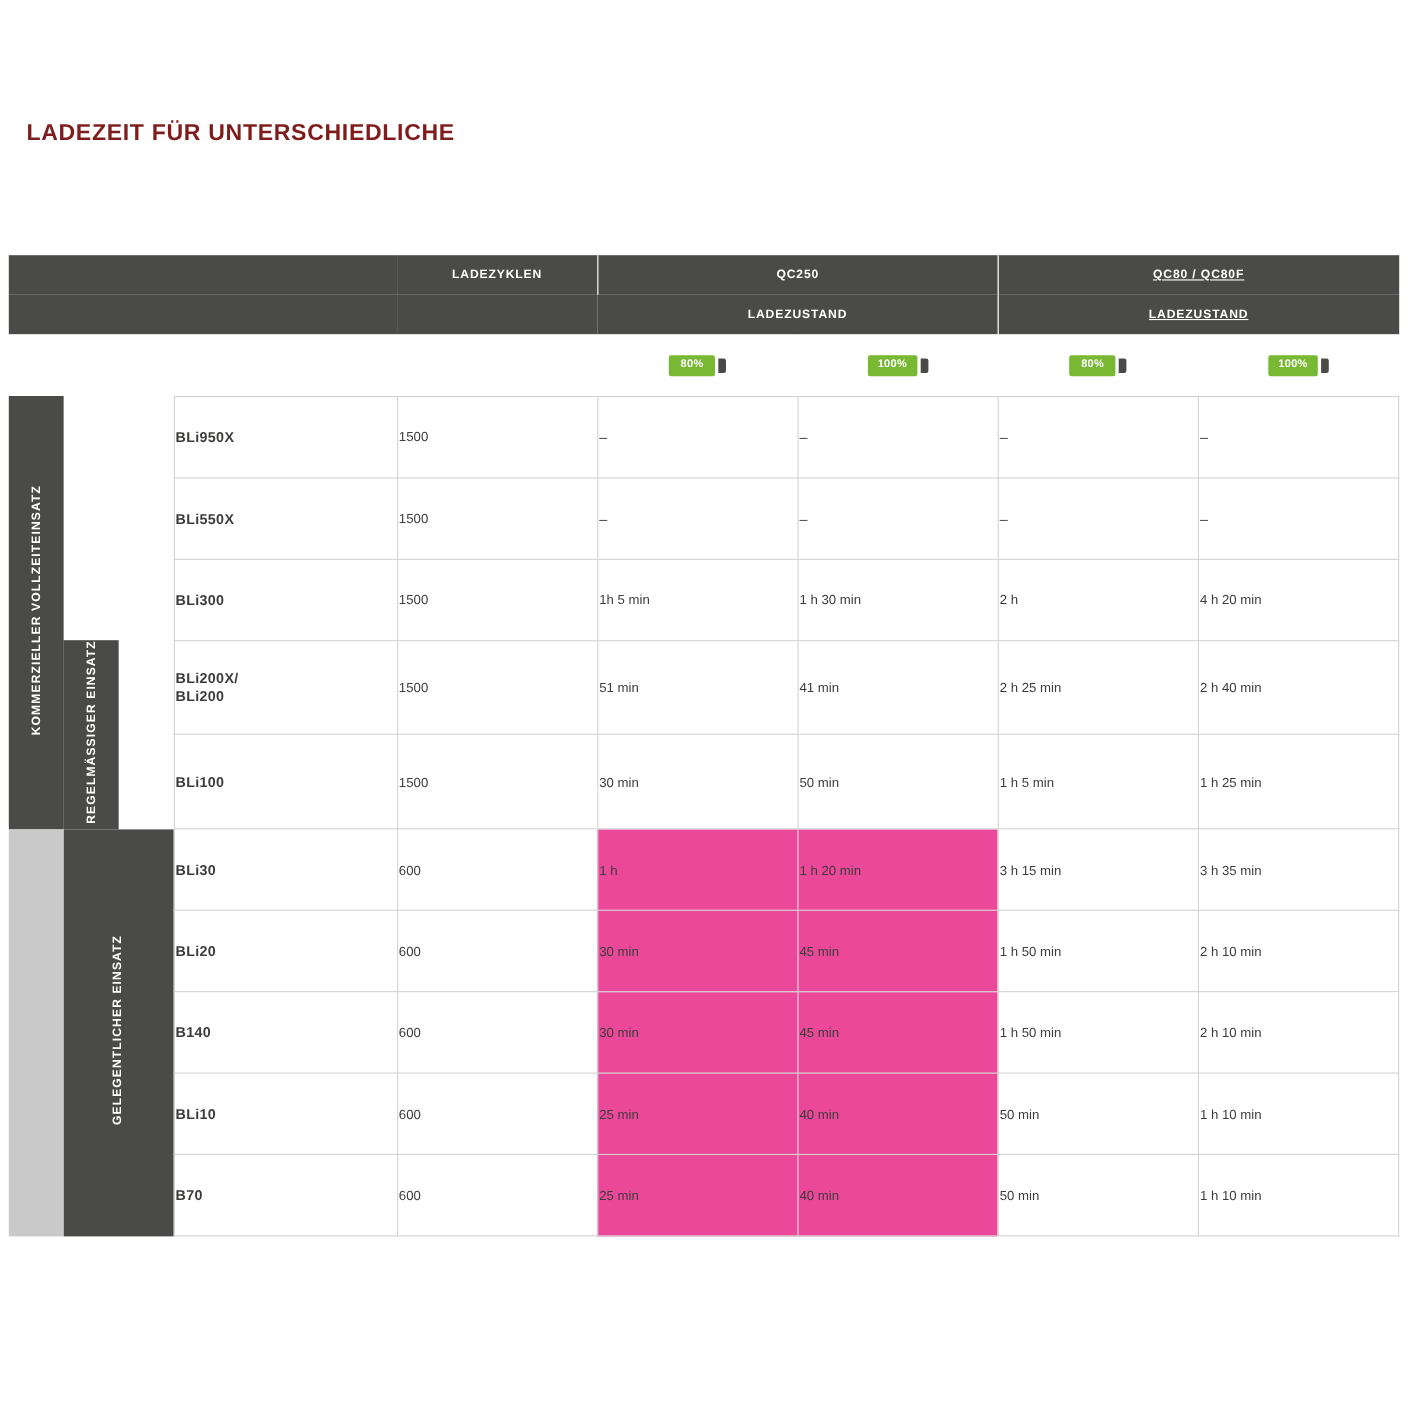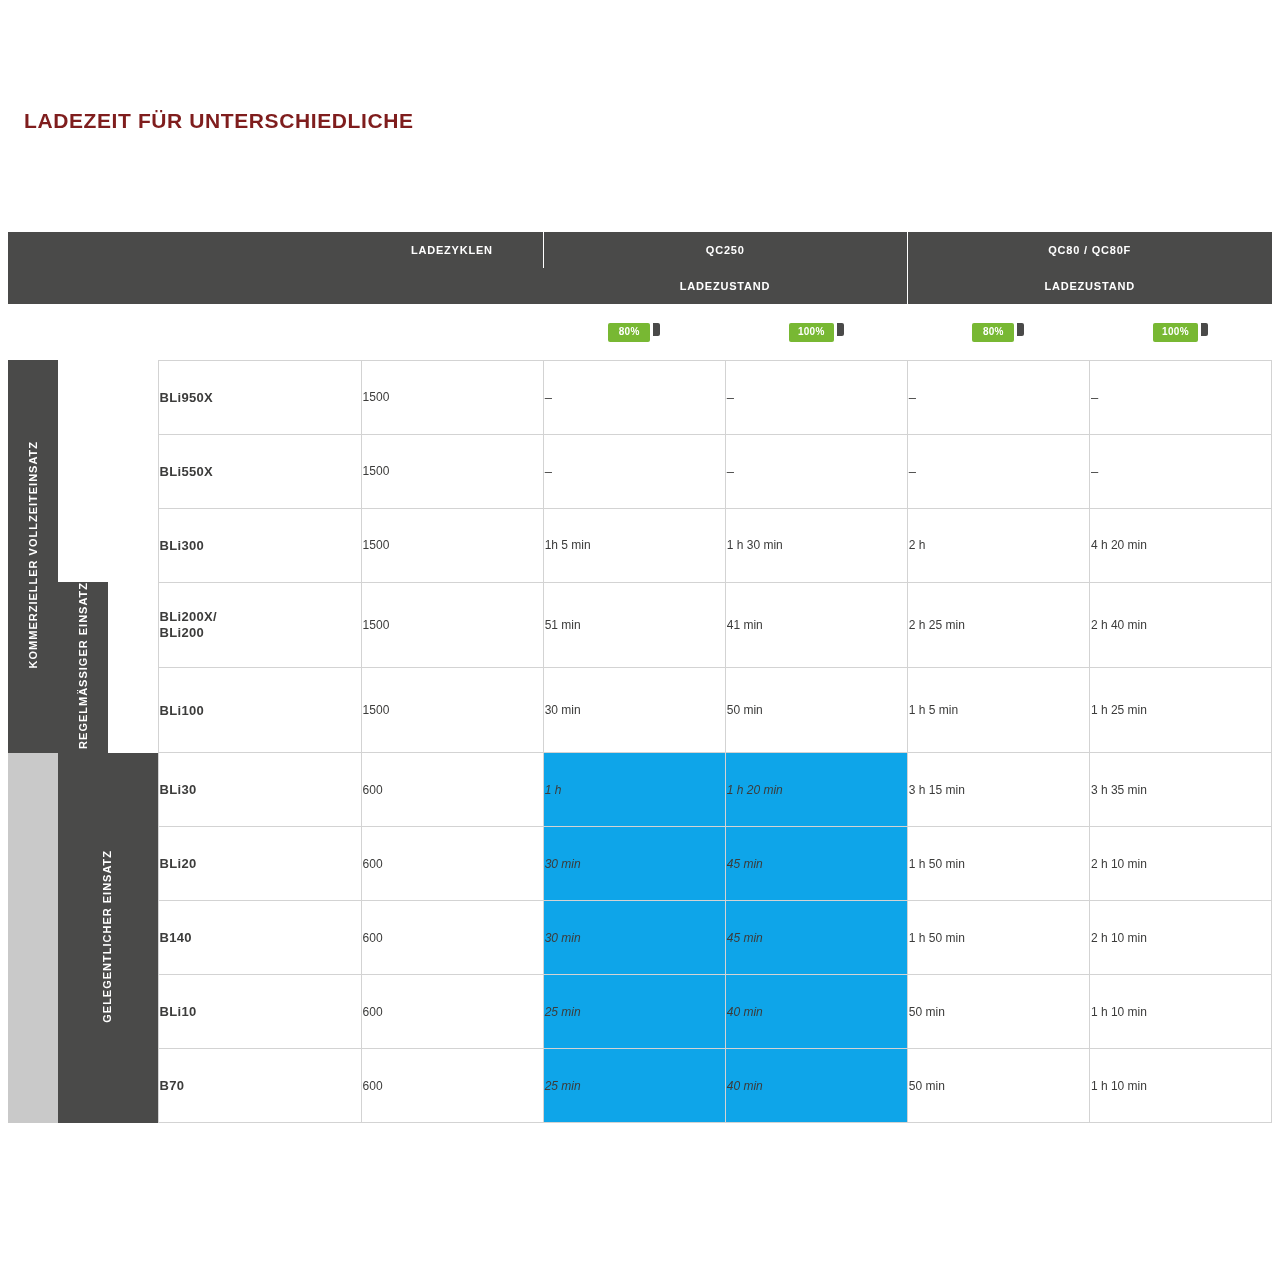--- a/index.html
+++ b/index.html
@@ -59,37 +59,38 @@
     background: #4a4a49;
     color: #ffffff;
     font-size: 11px;
     font-weight: bold;
     letter-spacing: 0.8px;
     text-align: center;
     height: 36px;
     border-right: 1px solid #ffffff;
     text-transform: uppercase;
   }
-  .hdr-dark.no-border { border-right: none; }
+  .hdr-dark.no-border { border-right: none; text-decoration: underline; }
   .hdr-blank { background: #4a4a49; border-right: none; }
 
   .hdr-row2 td {
     height: 36px;
   }
 
   
   .icon-row td {
     height: 56px;
     background: #ffffff;
     text-align: center;
     vertical-align: middle;
     border: none;
   }
   .batt {
     display: inline-flex;
+    align-items: center;
     justify-content: center;
   }
   .batt-body {
     background: #78b833;
     color: #ffffff;
     font-size: 10px;
     font-weight: bold;
     letter-spacing: 0.3px;
     padding: 4px 9px 5px 9px;
     border-radius: 2px;
@@ -114,22 +115,21 @@
     color: #3c3c3b;
     border: 1px solid #d3d3d3;
     background: #ffffff;
   }
   td.cell.model {
     font-weight: bold;
     font-size: 13px;
     letter-spacing: 0.3px;
   }
   td.cell.shade {
-    background: #0ea5e9;
-    font-style: italic;
+    background: #ec4899;
   }
   td.cell.dash {
     font-size: 13px;
     color: #3c3c3b;
   }
   .model-2line { line-height: 16px; }
 
   
   td.side {
     vertical-align: middle;

